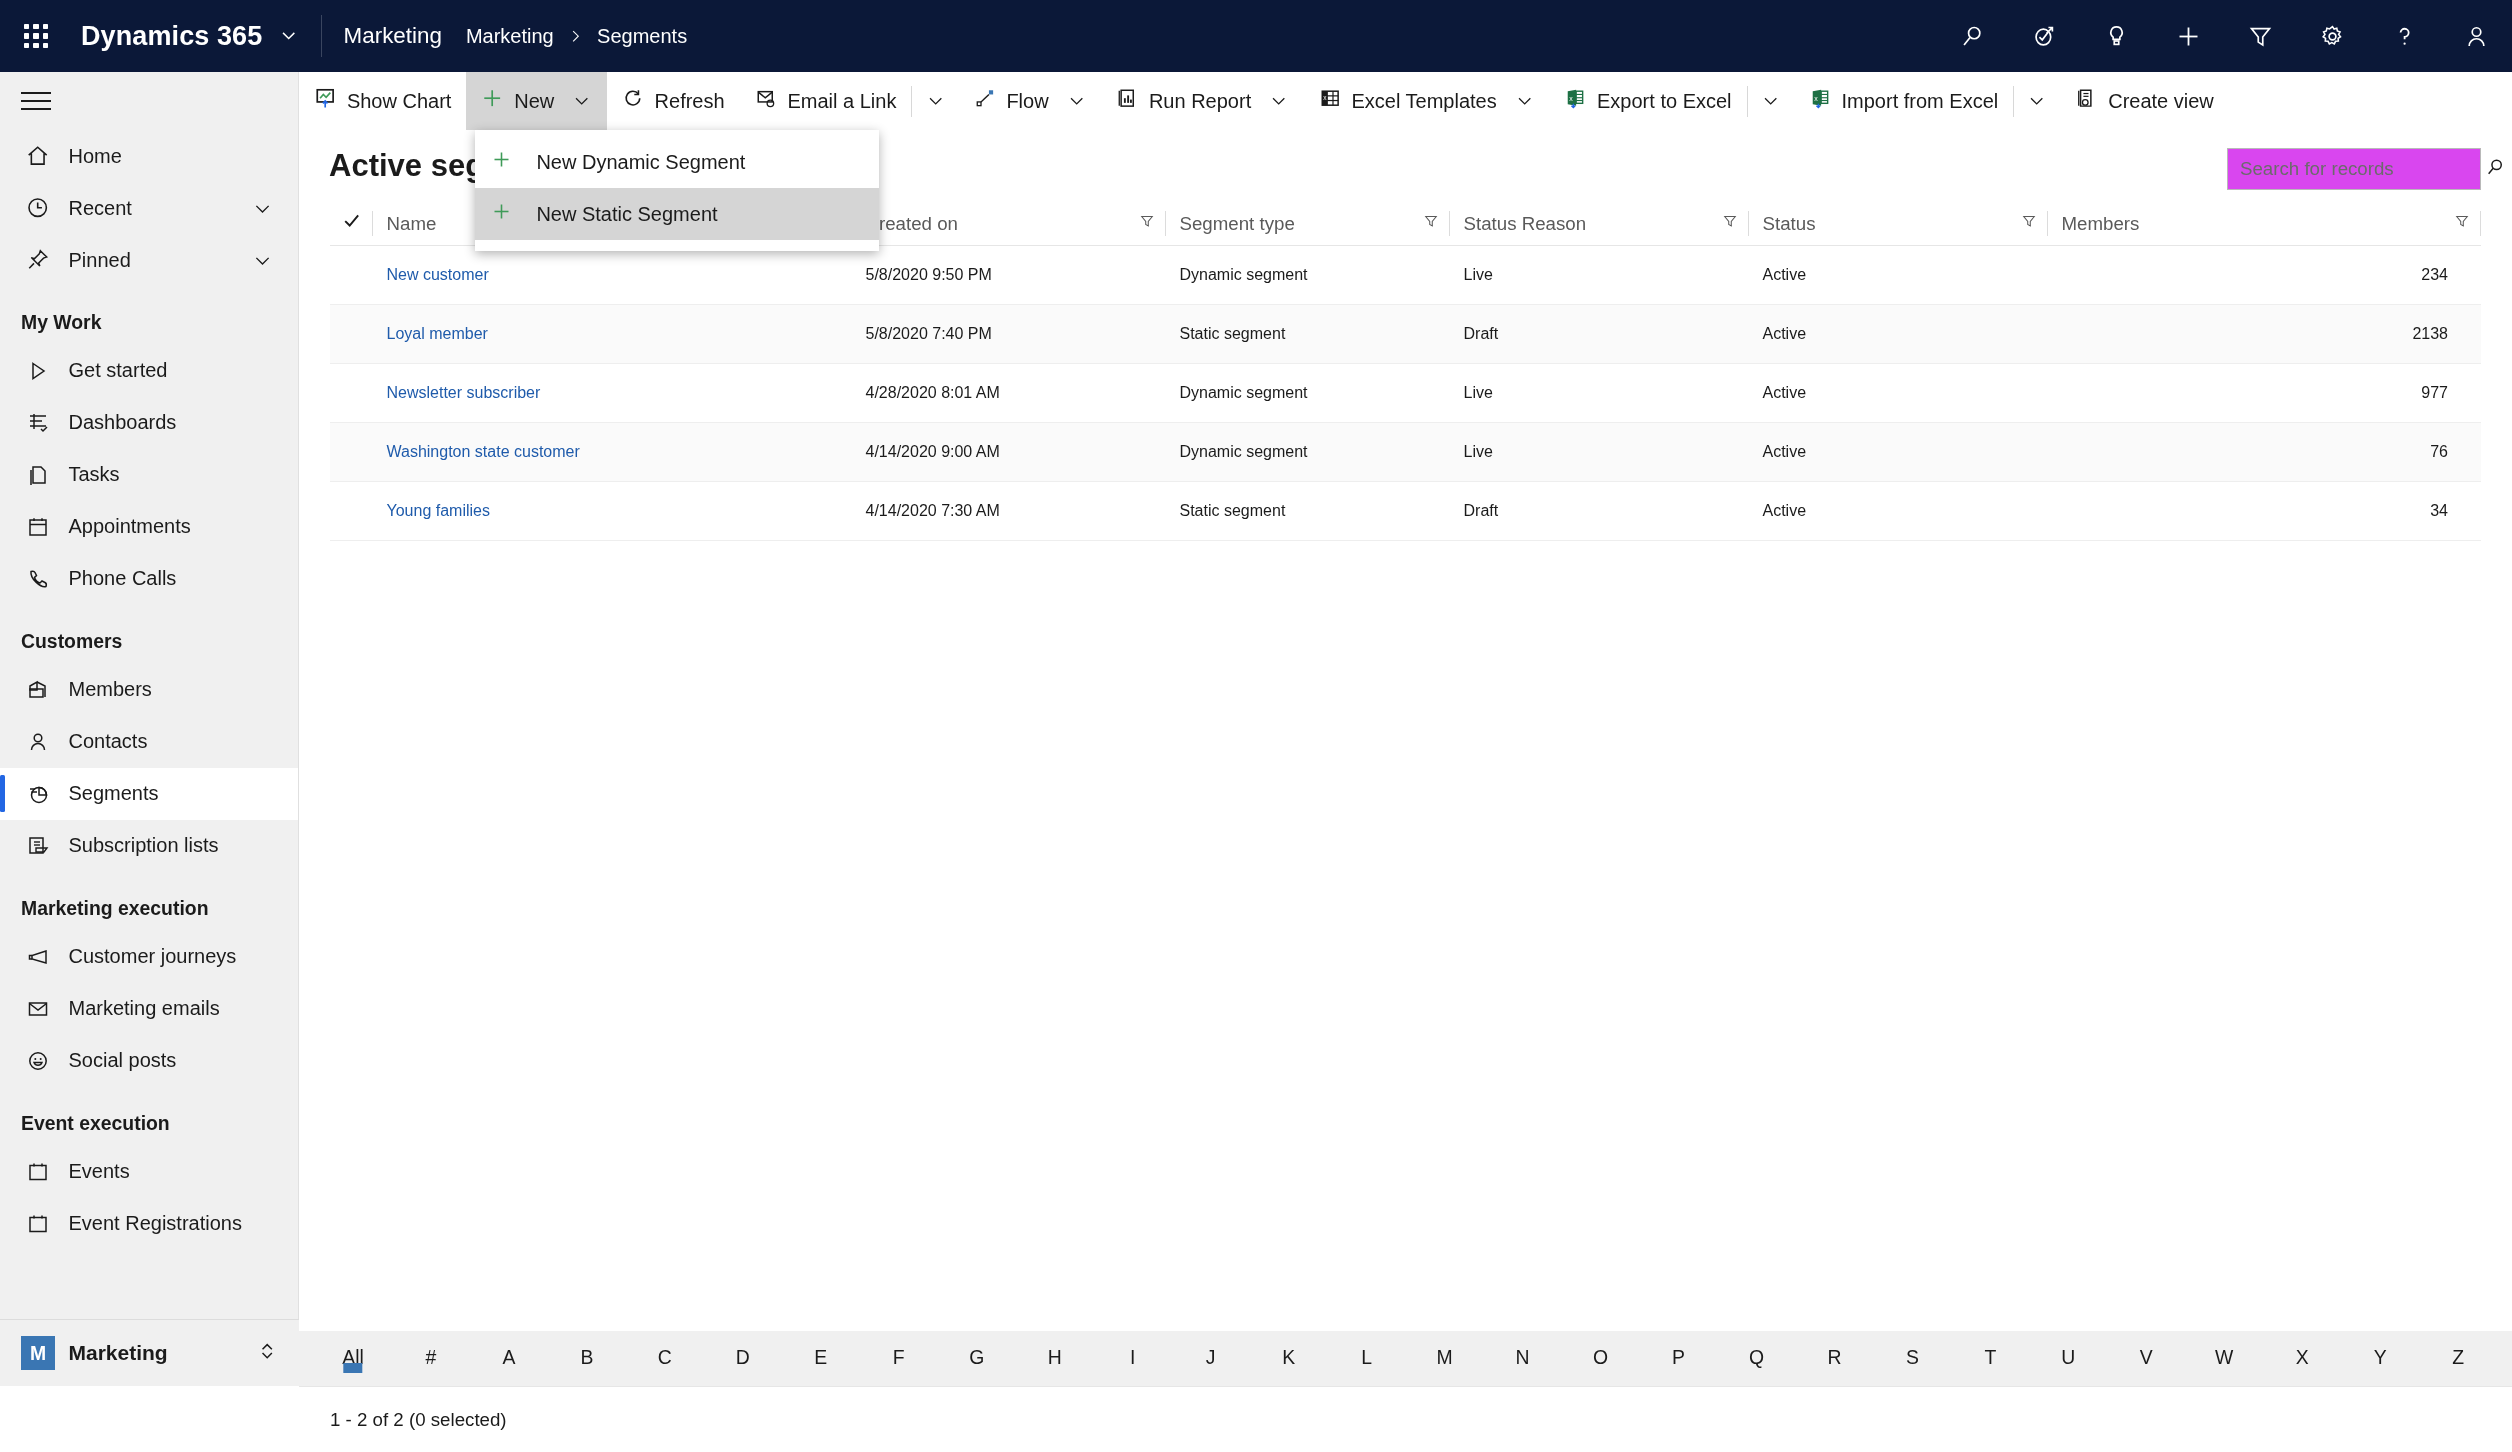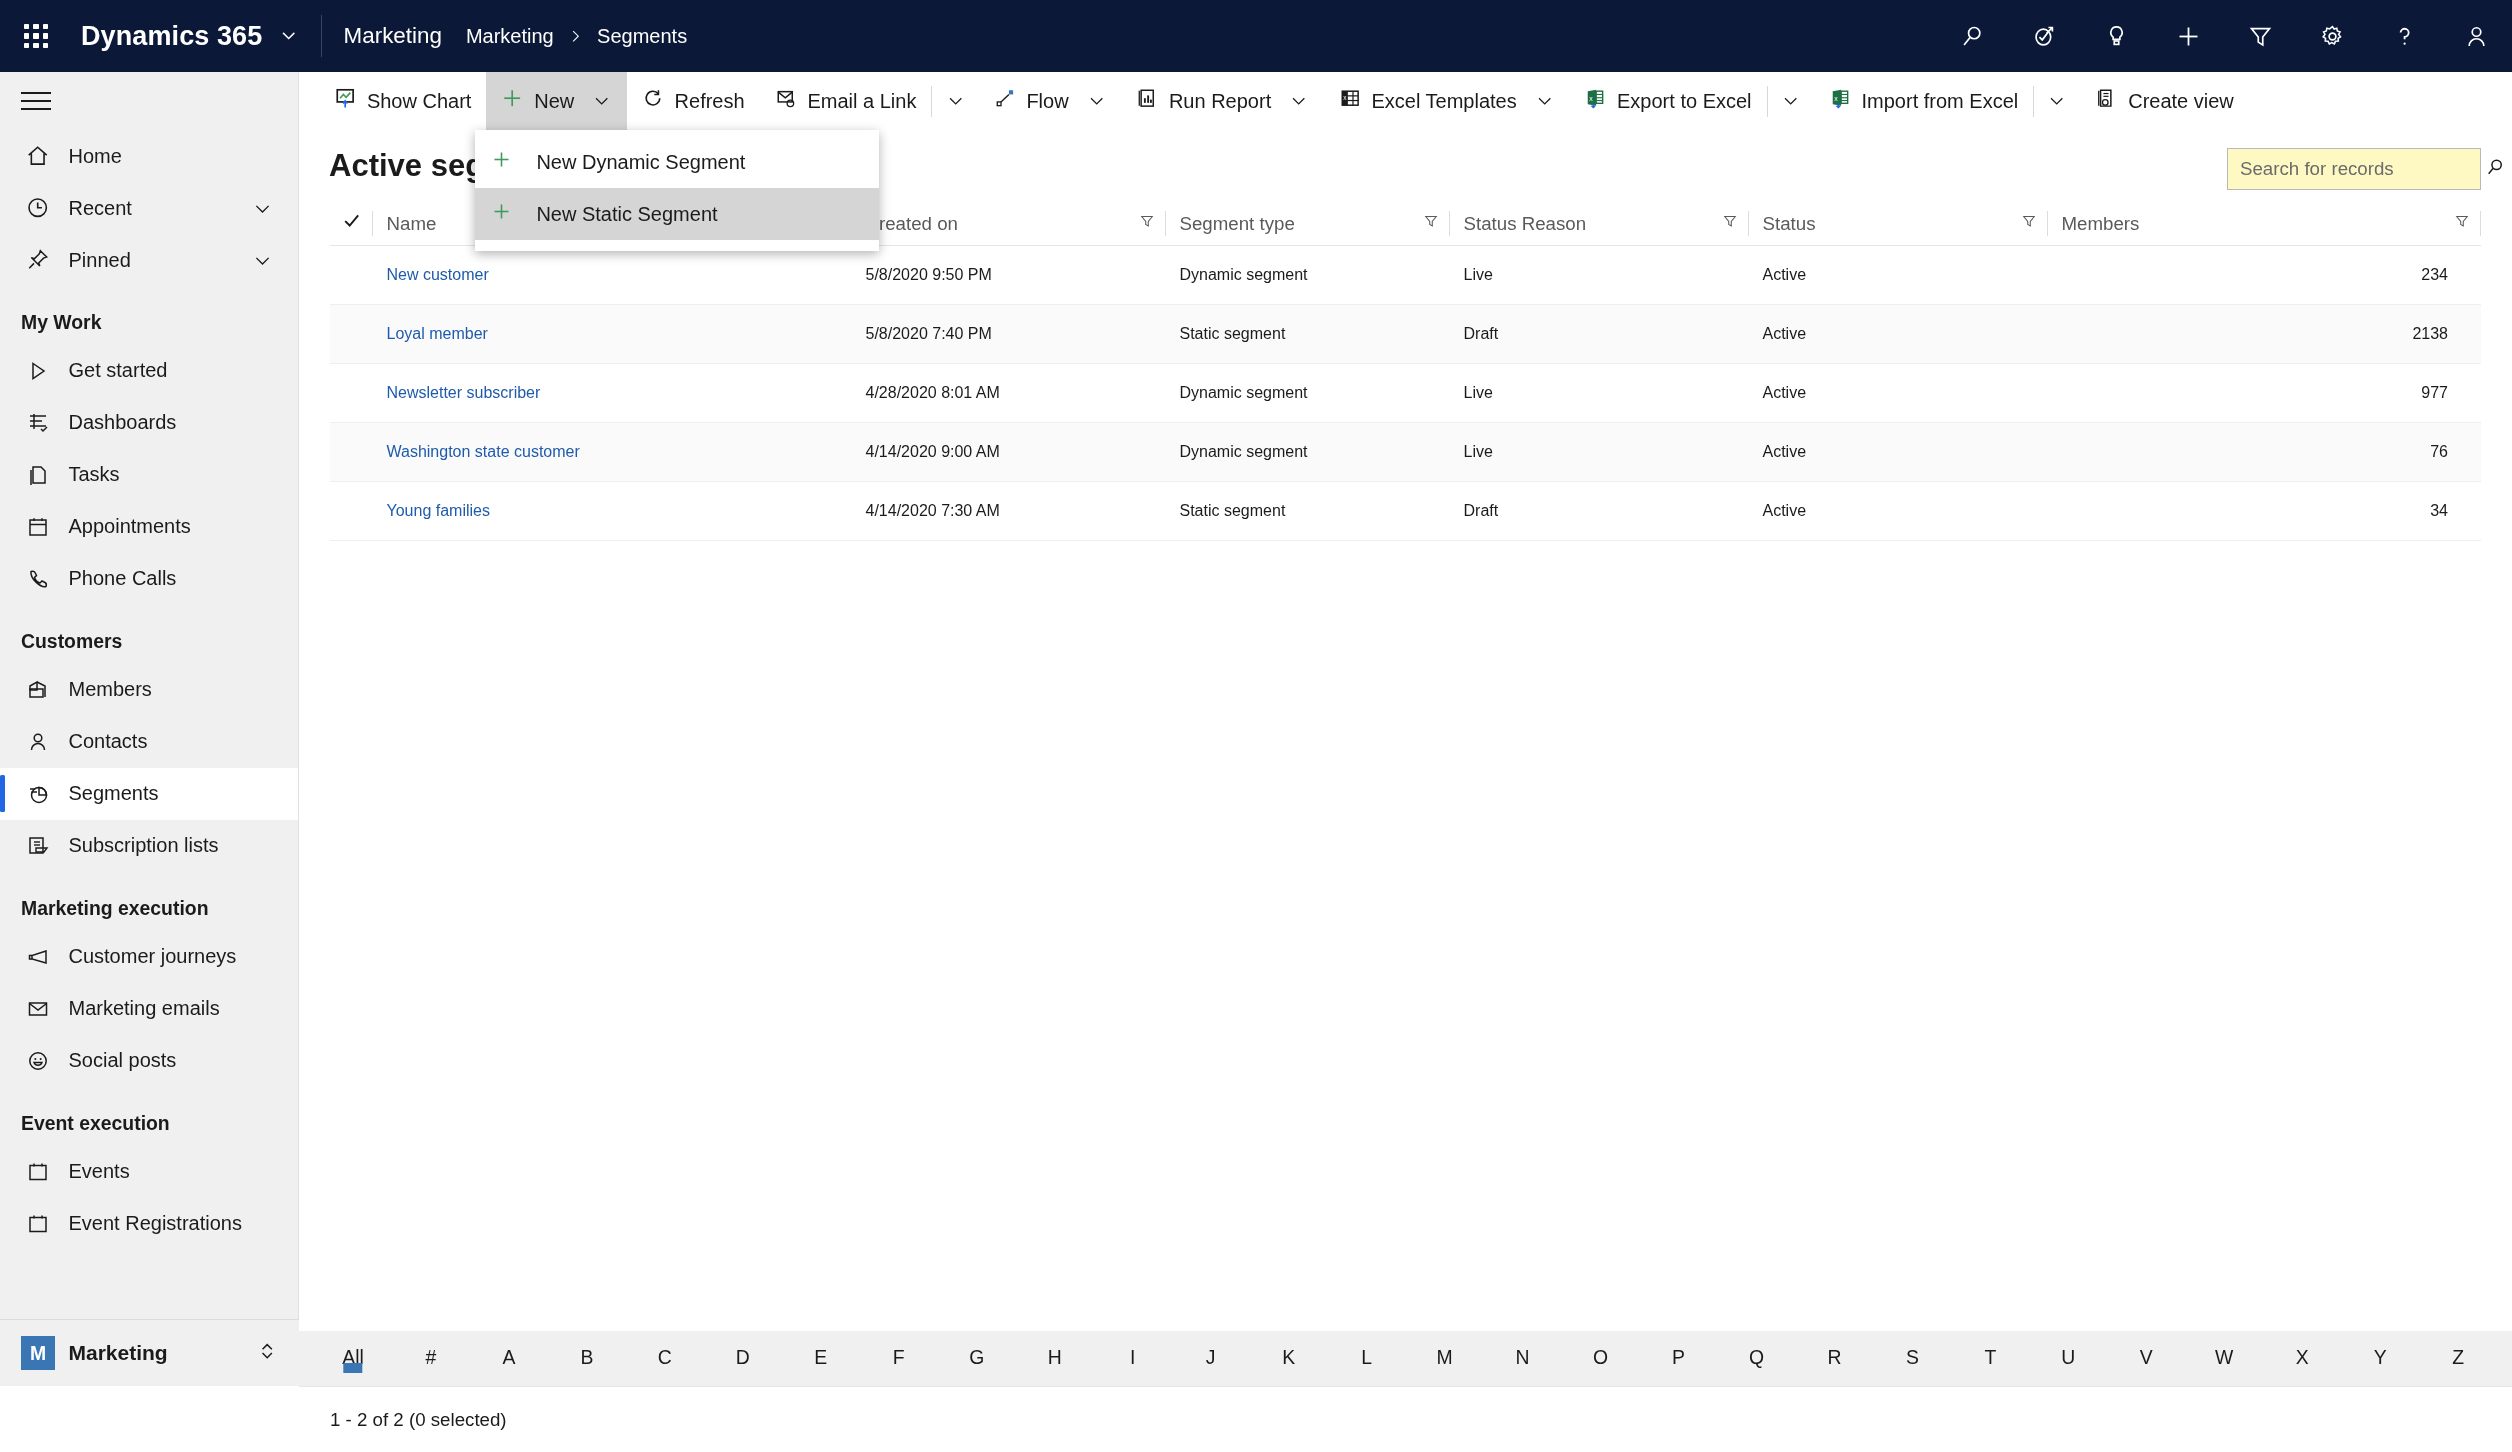--- a/index.html
+++ b/index.html
@@ -104,21 +104,21 @@
   
   .main {
     position:absolute; left:299px; top:72px;
     width: 2213px; height: 1381px;
     background:#ffffff;
   }
 
   
   .cmdbar {
     height: 58px; display:flex; align-items:stretch;
-    background:#ffffff; position:relative;padding-left:20px;
+    background:#ffffff; position:relative;
   }
   .cmd {
     display:flex; align-items:center; padding: 0 15px;
     font-size: 20px; color:#1b1b1b; cursor:pointer; white-space:nowrap;
     gap: 10.5px;
   }
   .cmd.active { background:#d5d5d5; }
   .cmd .caret { padding-left: 7.5px; display:flex; align-items:center;}
   .cmd-split {
     display:flex; align-items:center; padding: 0 13.5px; cursor:pointer;
@@ -140,21 +140,21 @@
 
   
   .titlerow {
     height: 72px; display:flex; align-items:center;
     padding: 0 21px 0 30px; position:relative;
   }
   .pagetitle { font-size: 31px; font-weight: 600; color:#1b1b1b; }
   .searchbox {
     position:absolute; right: 31px; top: 18px;
     width: 254px; height: 42px;
-    border:0.7px solid #b9b9b9; background:#fef9c3;
+    border:0.7px solid #b9b9b9; background:#d946ef;
     display:flex; align-items:center; padding: 0 12px;
   }
   .searchbox input {
     border:none; outline:none; flex:1;
     font-size: 18.7px; color:#1b1b1b;
     font-family: "Liberation Sans", sans-serif;
     background:transparent;
   }
   .searchbox input::placeholder { color:#6b6b6b; }
 

